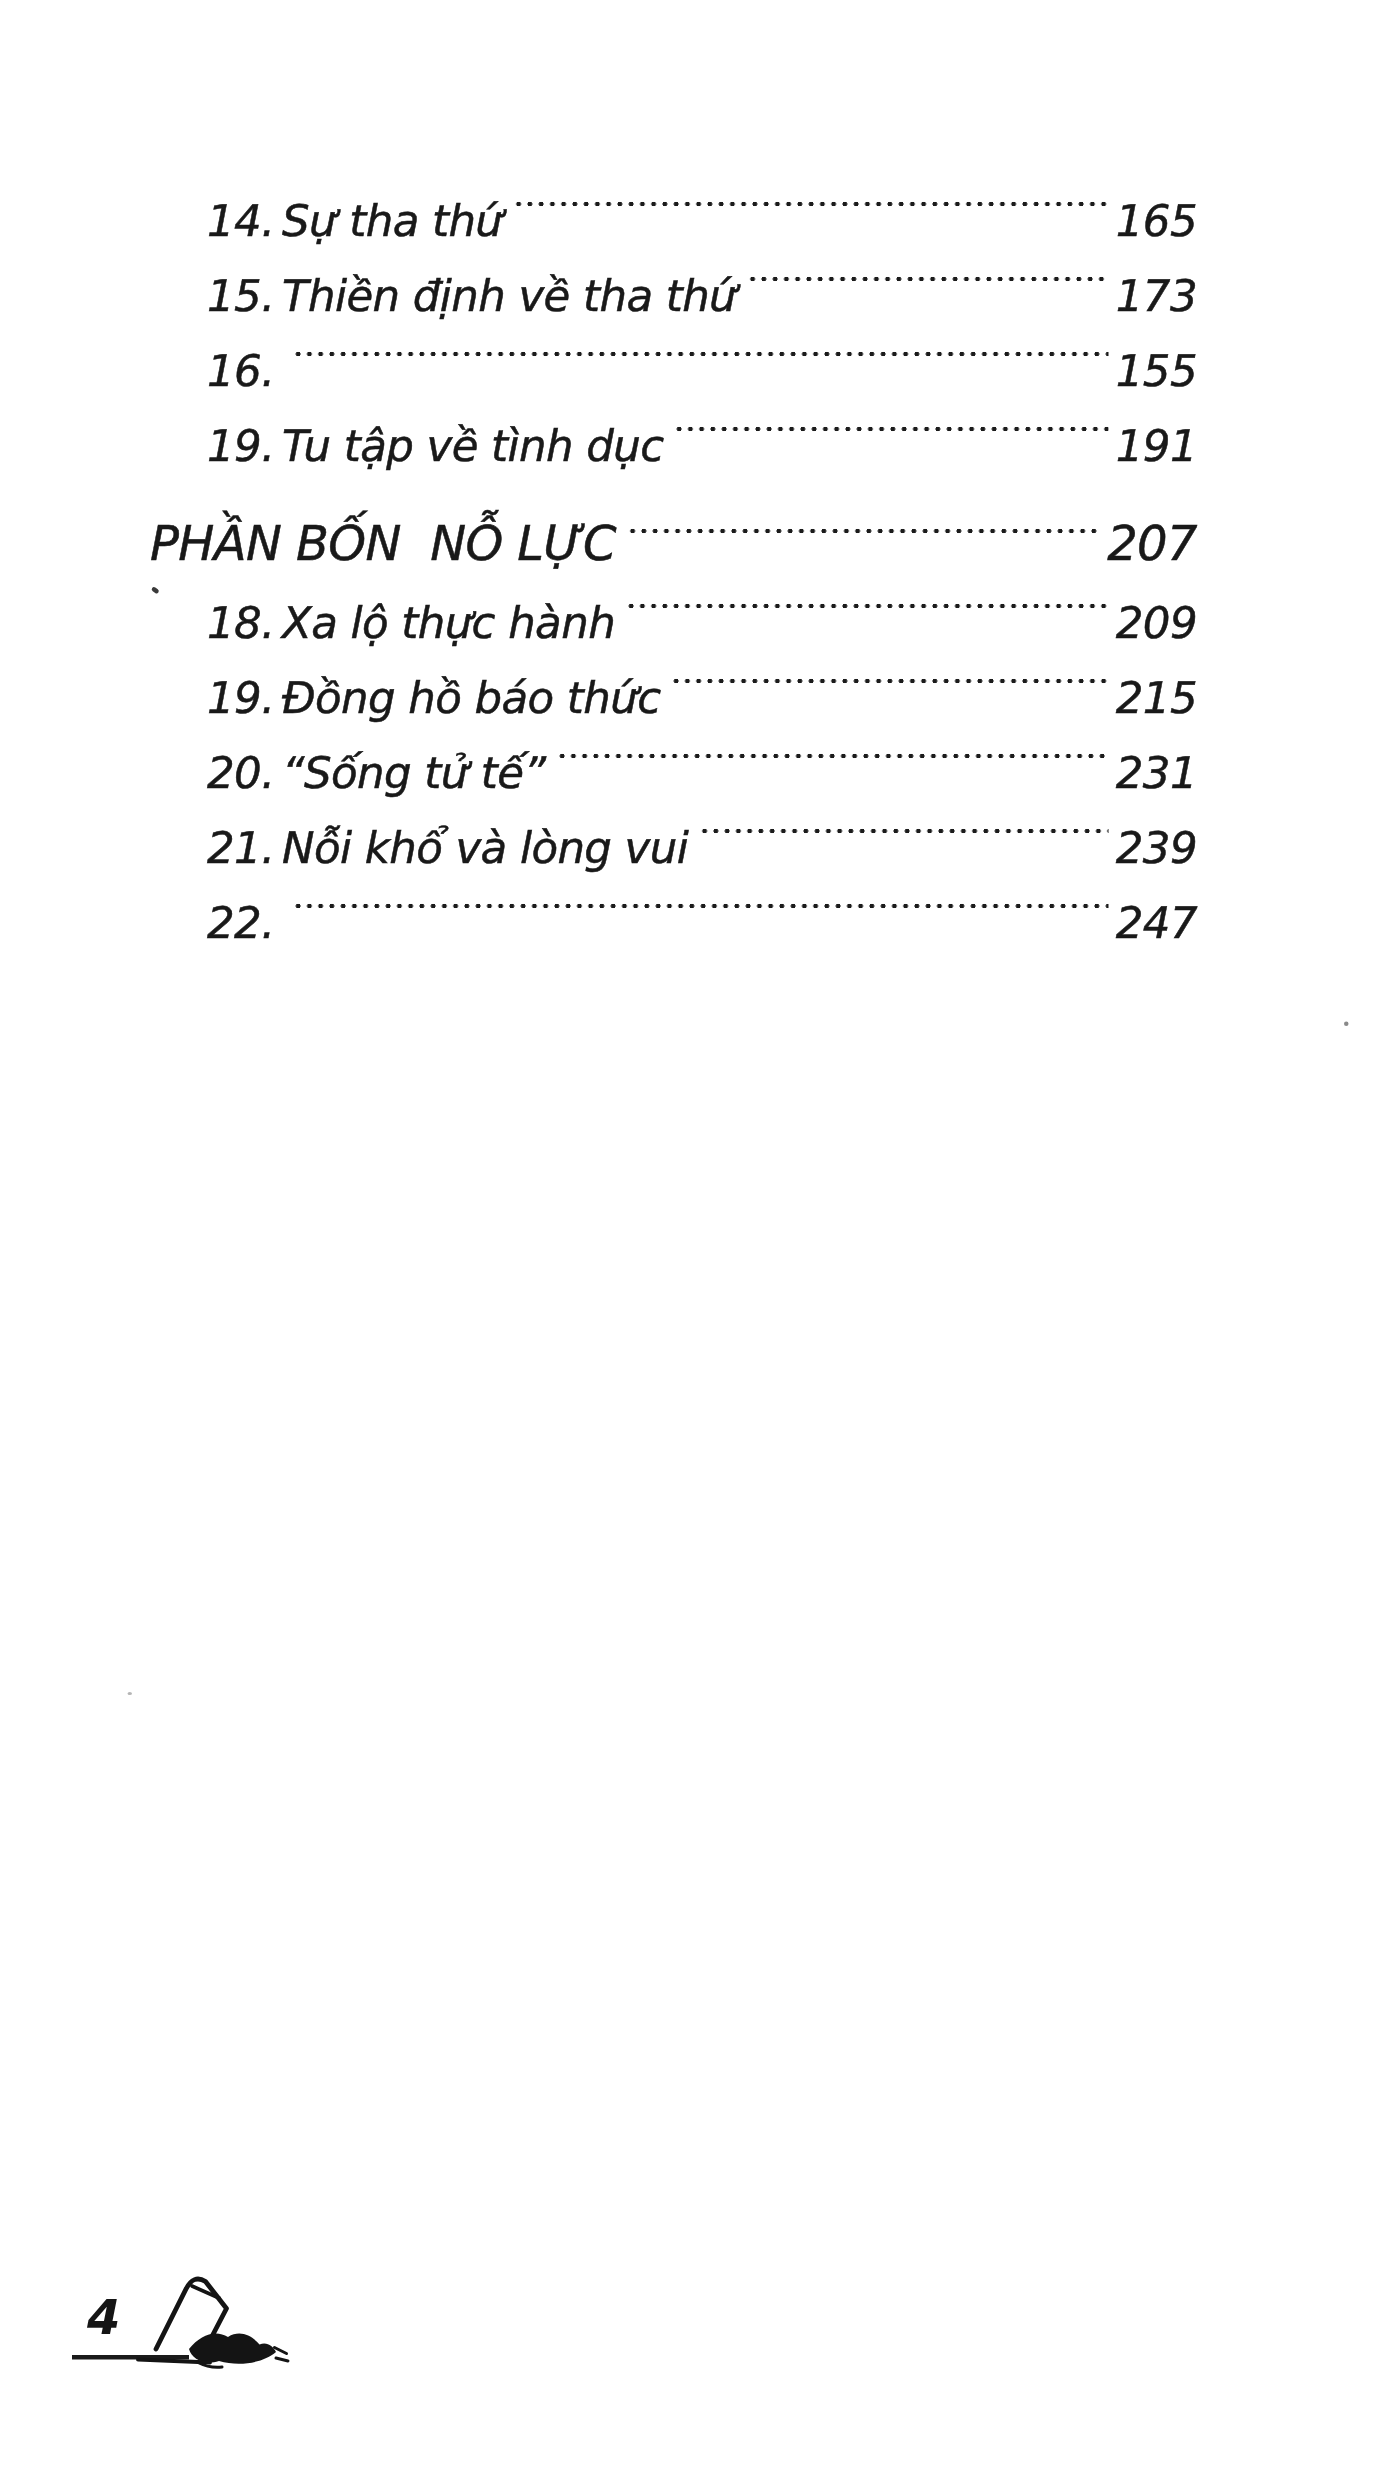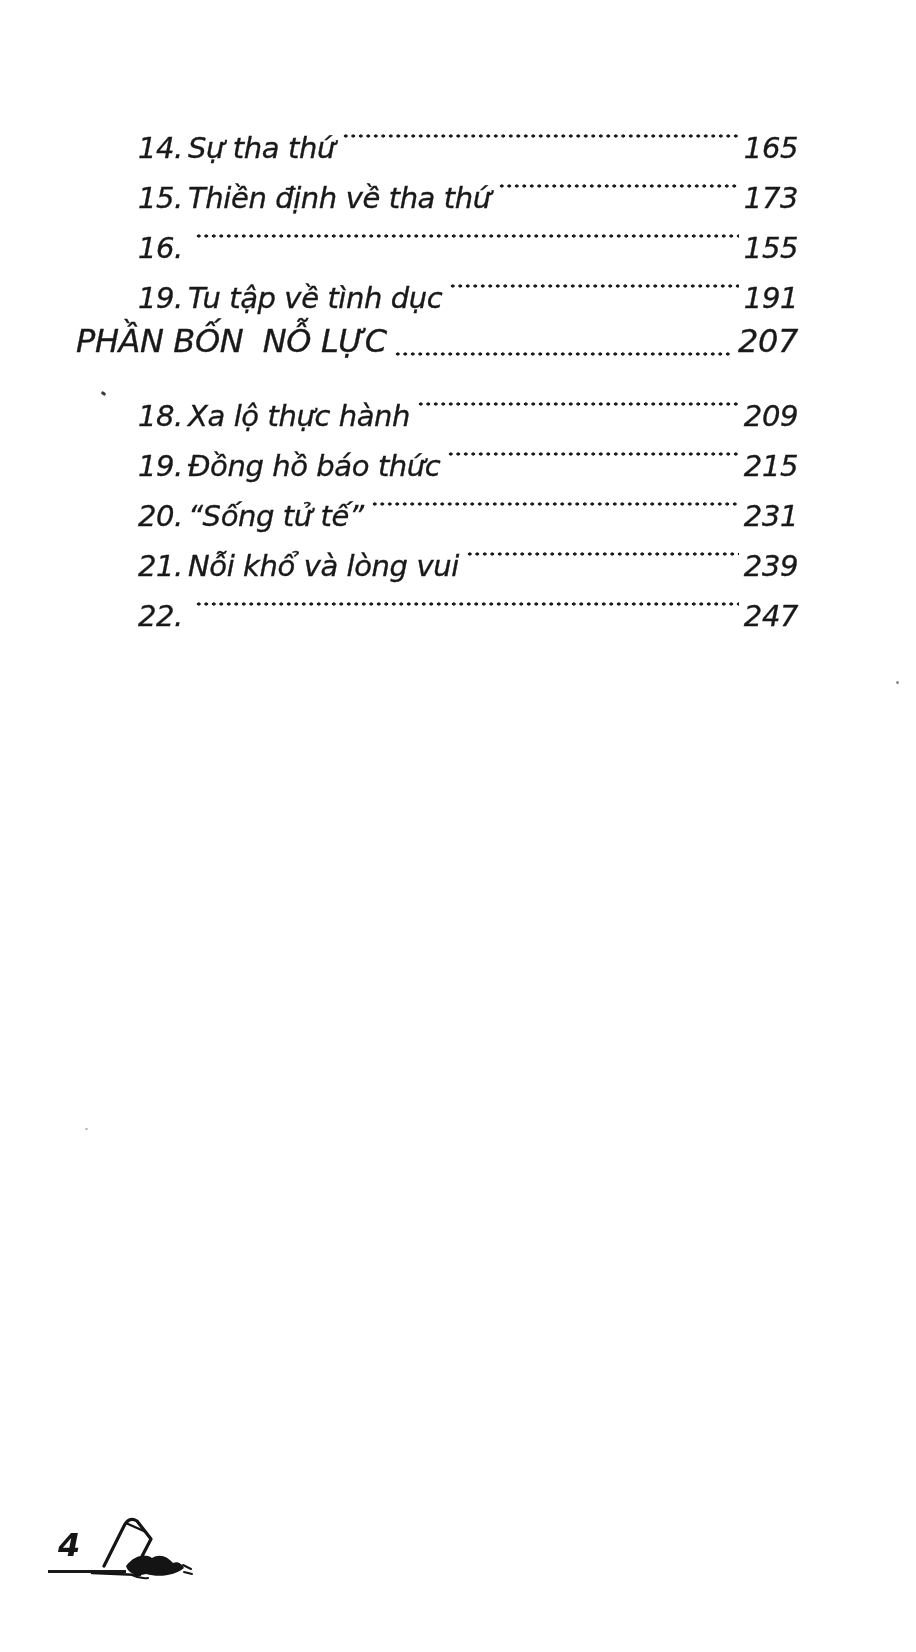--- a/index.html
+++ b/index.html
@@ -23,50 +23,50 @@
     height: 42px;
     line-height: 42px;
     font-style: italic;
     font-size: 29px;
     letter-spacing: -0.4px;
     margin-bottom: 8px;
     -webkit-text-stroke: 0.35px currentColor;
   }
   .toc-row.chapter { padding-left: 138px; }
   .toc-row.section {
-    padding-left: 76px;
+    padding-left: 100px;
     font-size: 32px;
     height: 48px;
     line-height: 48px;
     margin-top: 20px;
     white-space: pre;
   }
   .entry-num {
     display: inline-block;
     width: 50px;
     flex: 0 0 auto;
-    margin-top: 22px;
   }
   .entry-title {
     flex: 0 0 auto;
     white-space: pre;
   }
   .dot-leader {
     flex: 1 1 auto;
     align-self: flex-end;
     height: 4px;
     margin: 0 5px 9px 7px;
     background-image: radial-gradient(circle, #1b1b1b 1.5px, transparent 1.7px);
     background-size: 7.5px 4px;
     background-repeat: repeat-x;
     background-position: 0 50%;
   }
   .entry-page {
     flex: 0 0 auto;
     text-align: right;
+    margin-top: 21px;
   }
   .footer {
     position: absolute;
     left: 0;
     top: 1510px;
     width: 916px;
     height: 80px;
   }
   .footer-page-num {
     position: absolute;

